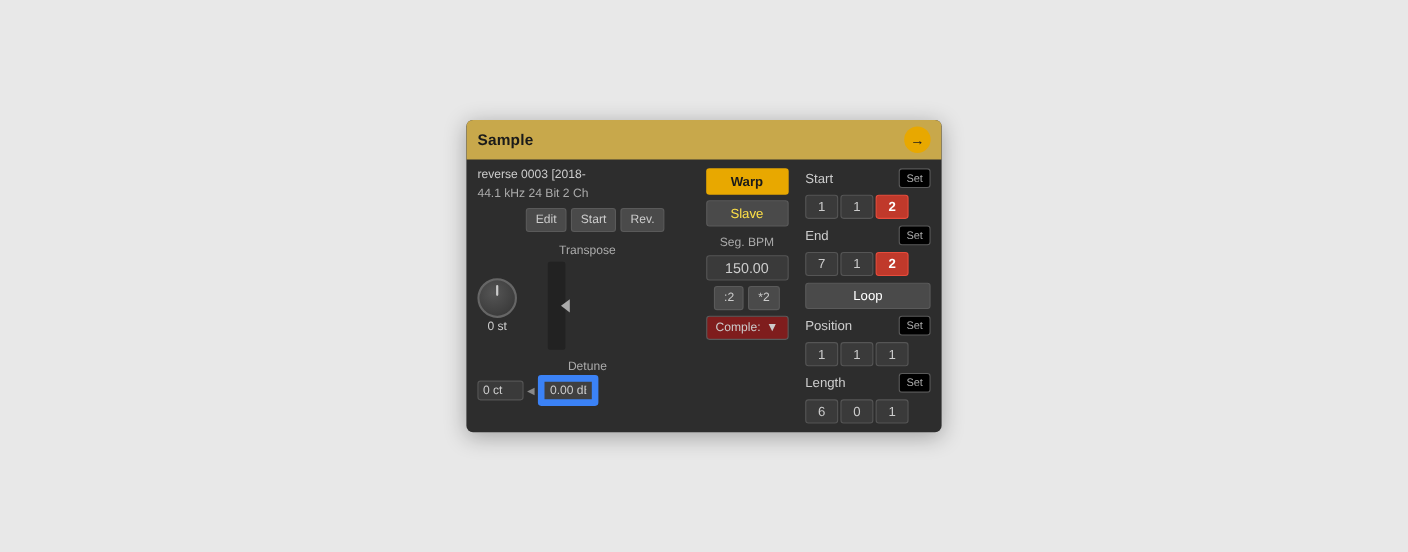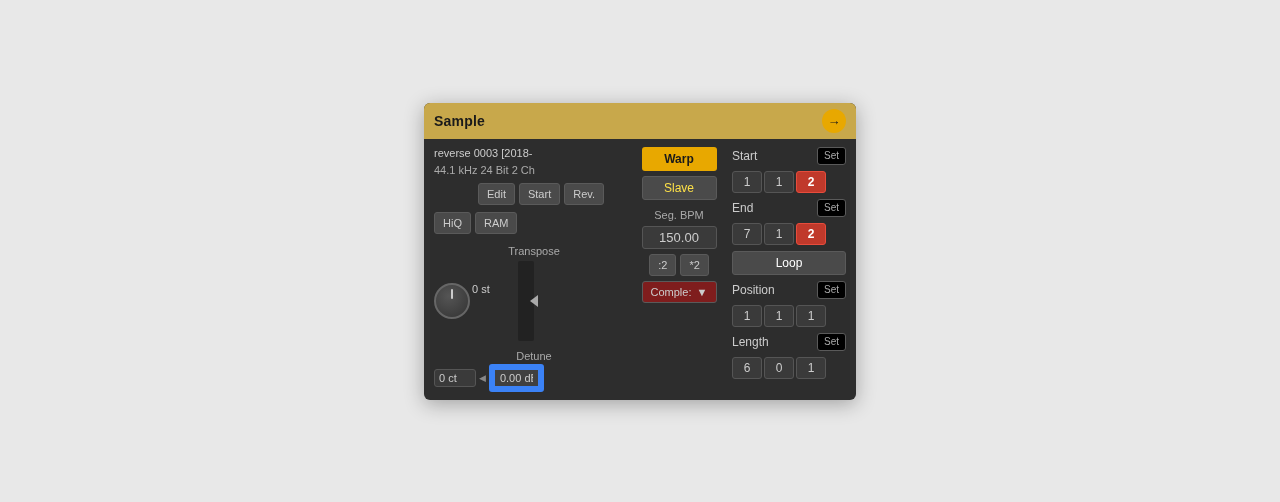--- a/index.html
+++ b/index.html
@@ -94,21 +94,22 @@
       margin-top: 6px;
     }
     .section-label {
       color: #aaaaaa;
       font-size: 11px;
       text-align: center;
       margin-bottom: 4px;
     }
     .knob-container {
       display: flex;
-      flex-direction: row;
+      flex-direction: column;
+      align-items: center;
       gap: 2px;
     }
     .knob {
       width: 36px;
       height: 36px;
       border-radius: 50%;
       background: radial-gradient(circle at 40% 35%, #555, #333);
       border: 2px solid #666;
       display: flex;
       align-items: center;
@@ -347,24 +348,20 @@
   <div class="panel-body">
 
     <div class="left-col">
       <div class="file-name">reverse 0003 [2018-</div>
       <div class="file-info">44.1 kHz 24 Bit 2 Ch</div>
       <div class="btn-row">
         <button class="btn-small">Edit</button>
         <button class="btn-small">Start</button>
         <button class="btn-small">Rev.</button>
       </div>
-      <div class="btn-row2">
-        <button class="btn-small">HiQ</button>
-        <button class="btn-small">RAM</button>
-      </div>
 
       <div class="transpose-section">
         <div class="section-label">Transpose</div>
         <div style="display:flex; flex-direction:row; align-items:center; gap:4px;">
           <div class="knob-container">
             <div class="knob"></div>
             <span class="knob-value">0 st</span>
           </div>
 
           <div style="display:flex; align-items:center; margin-left:16px;">

